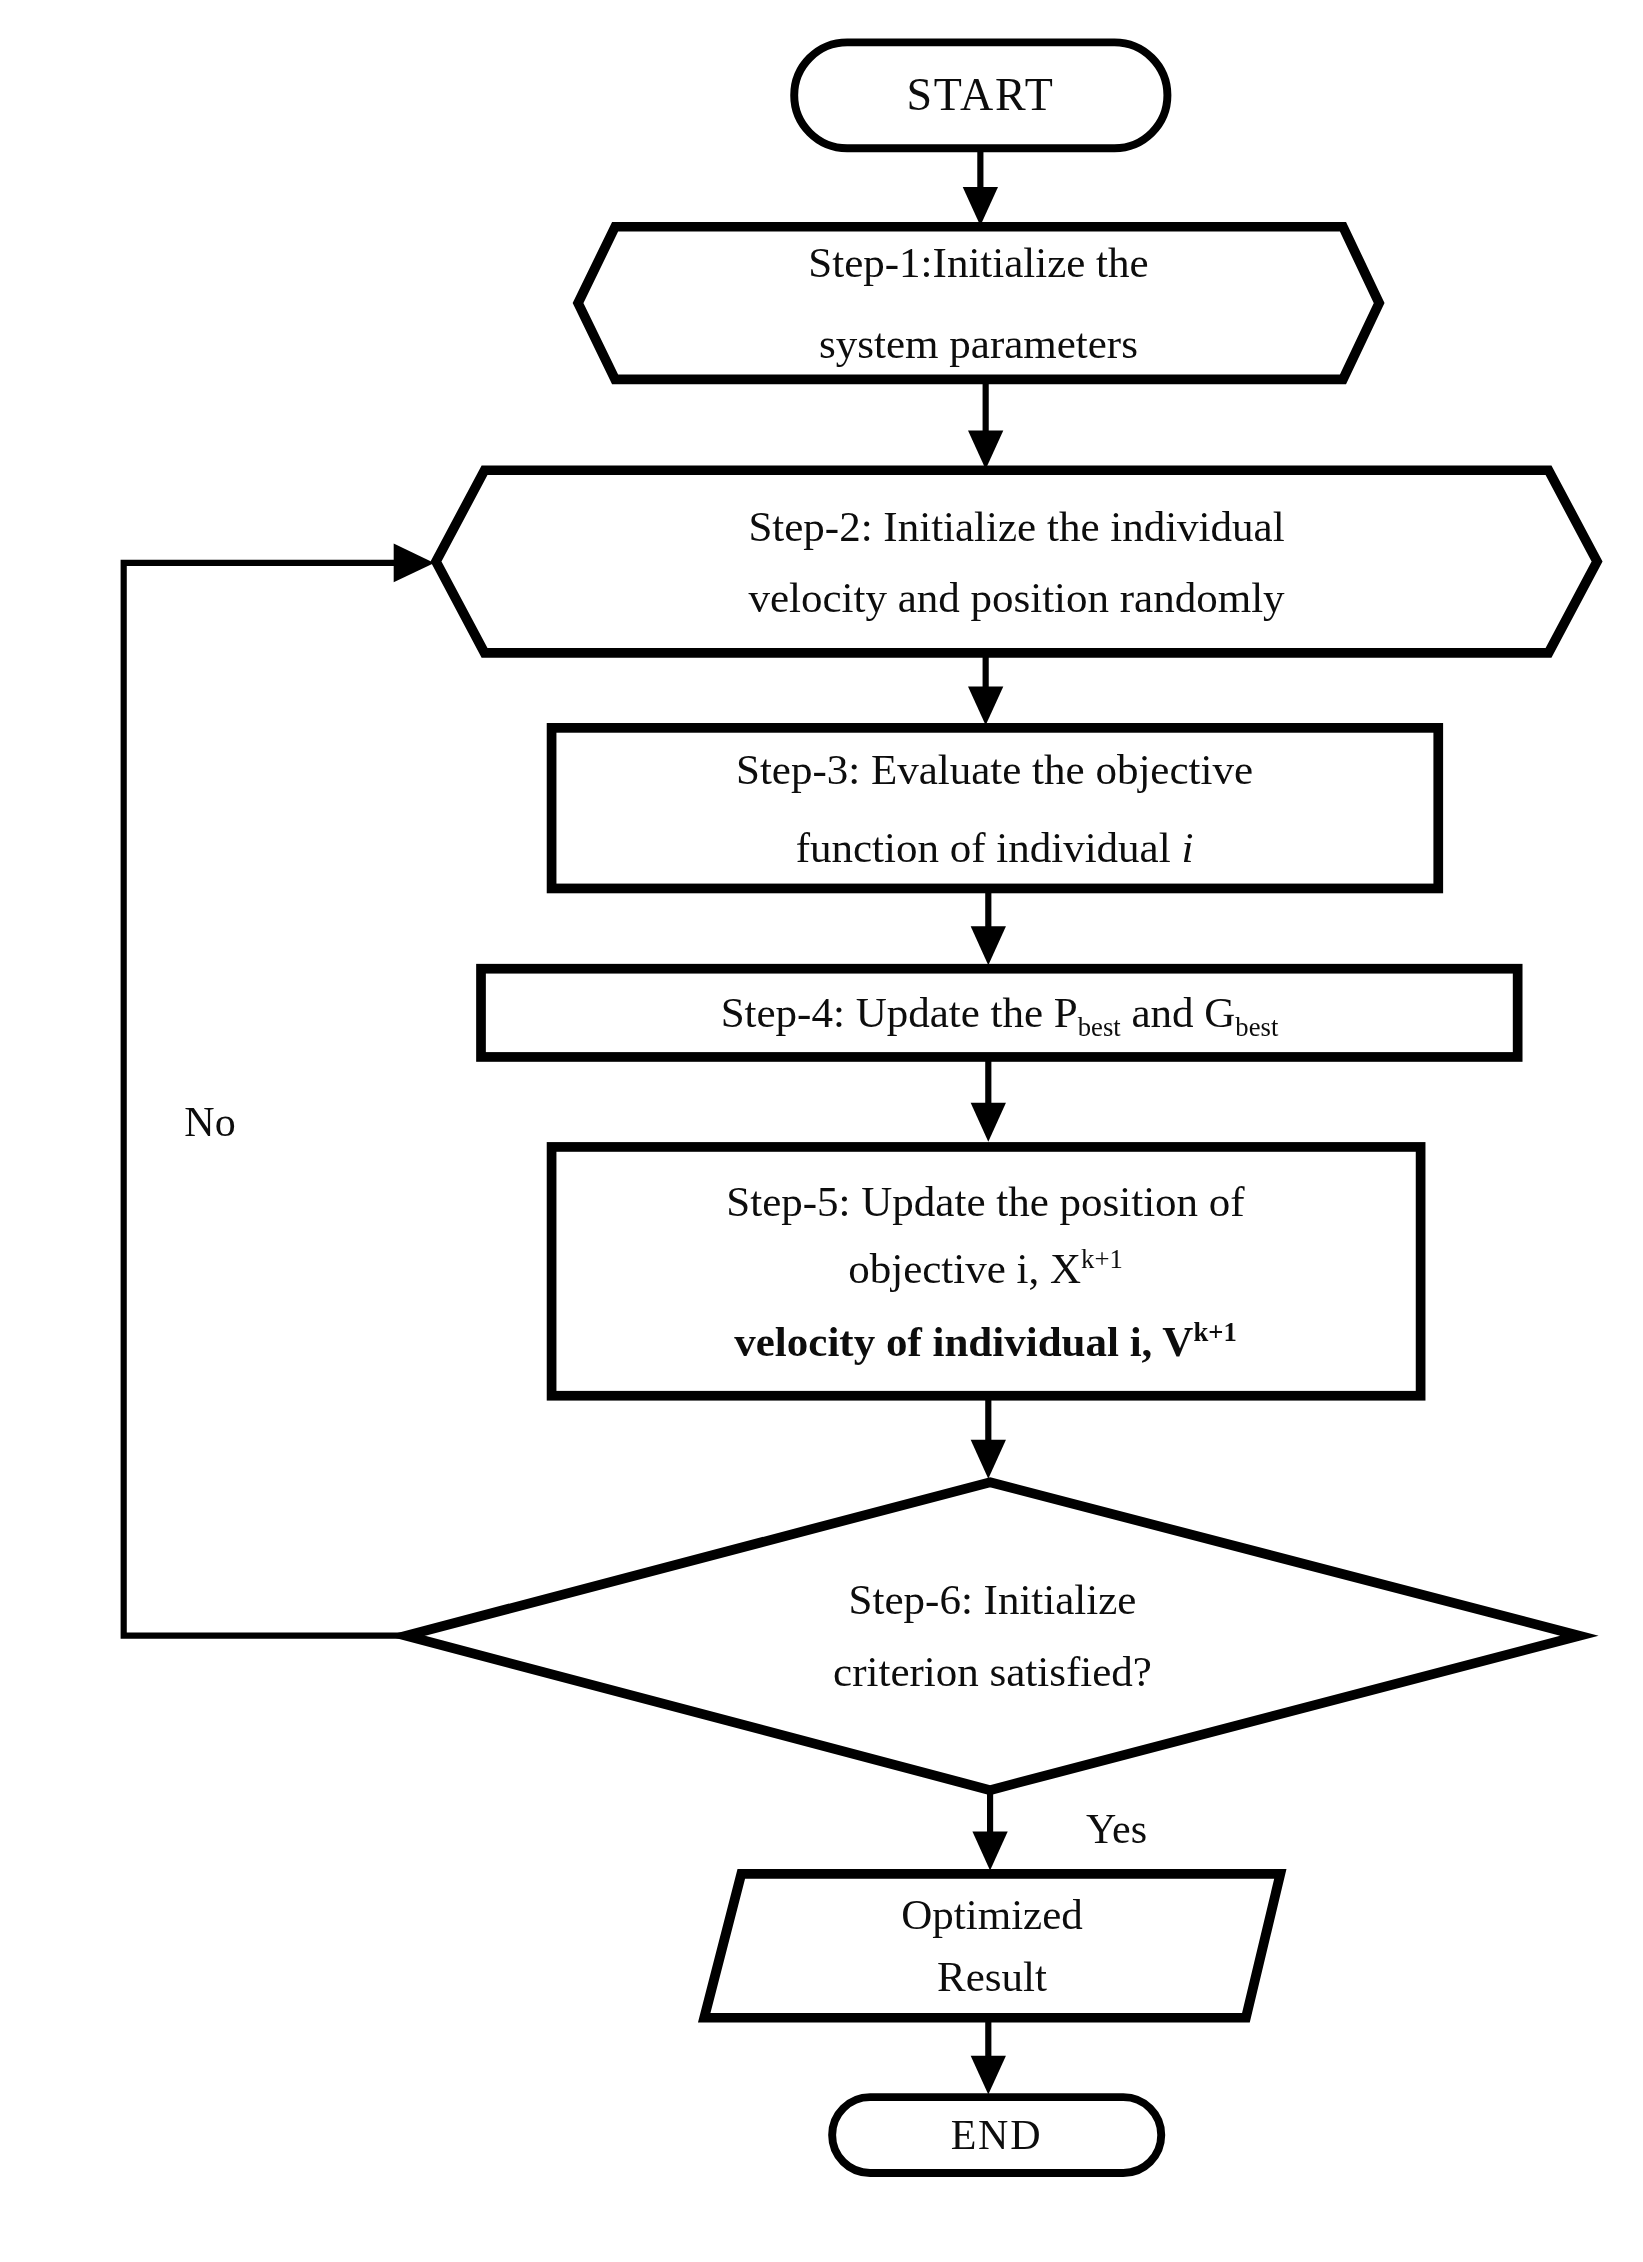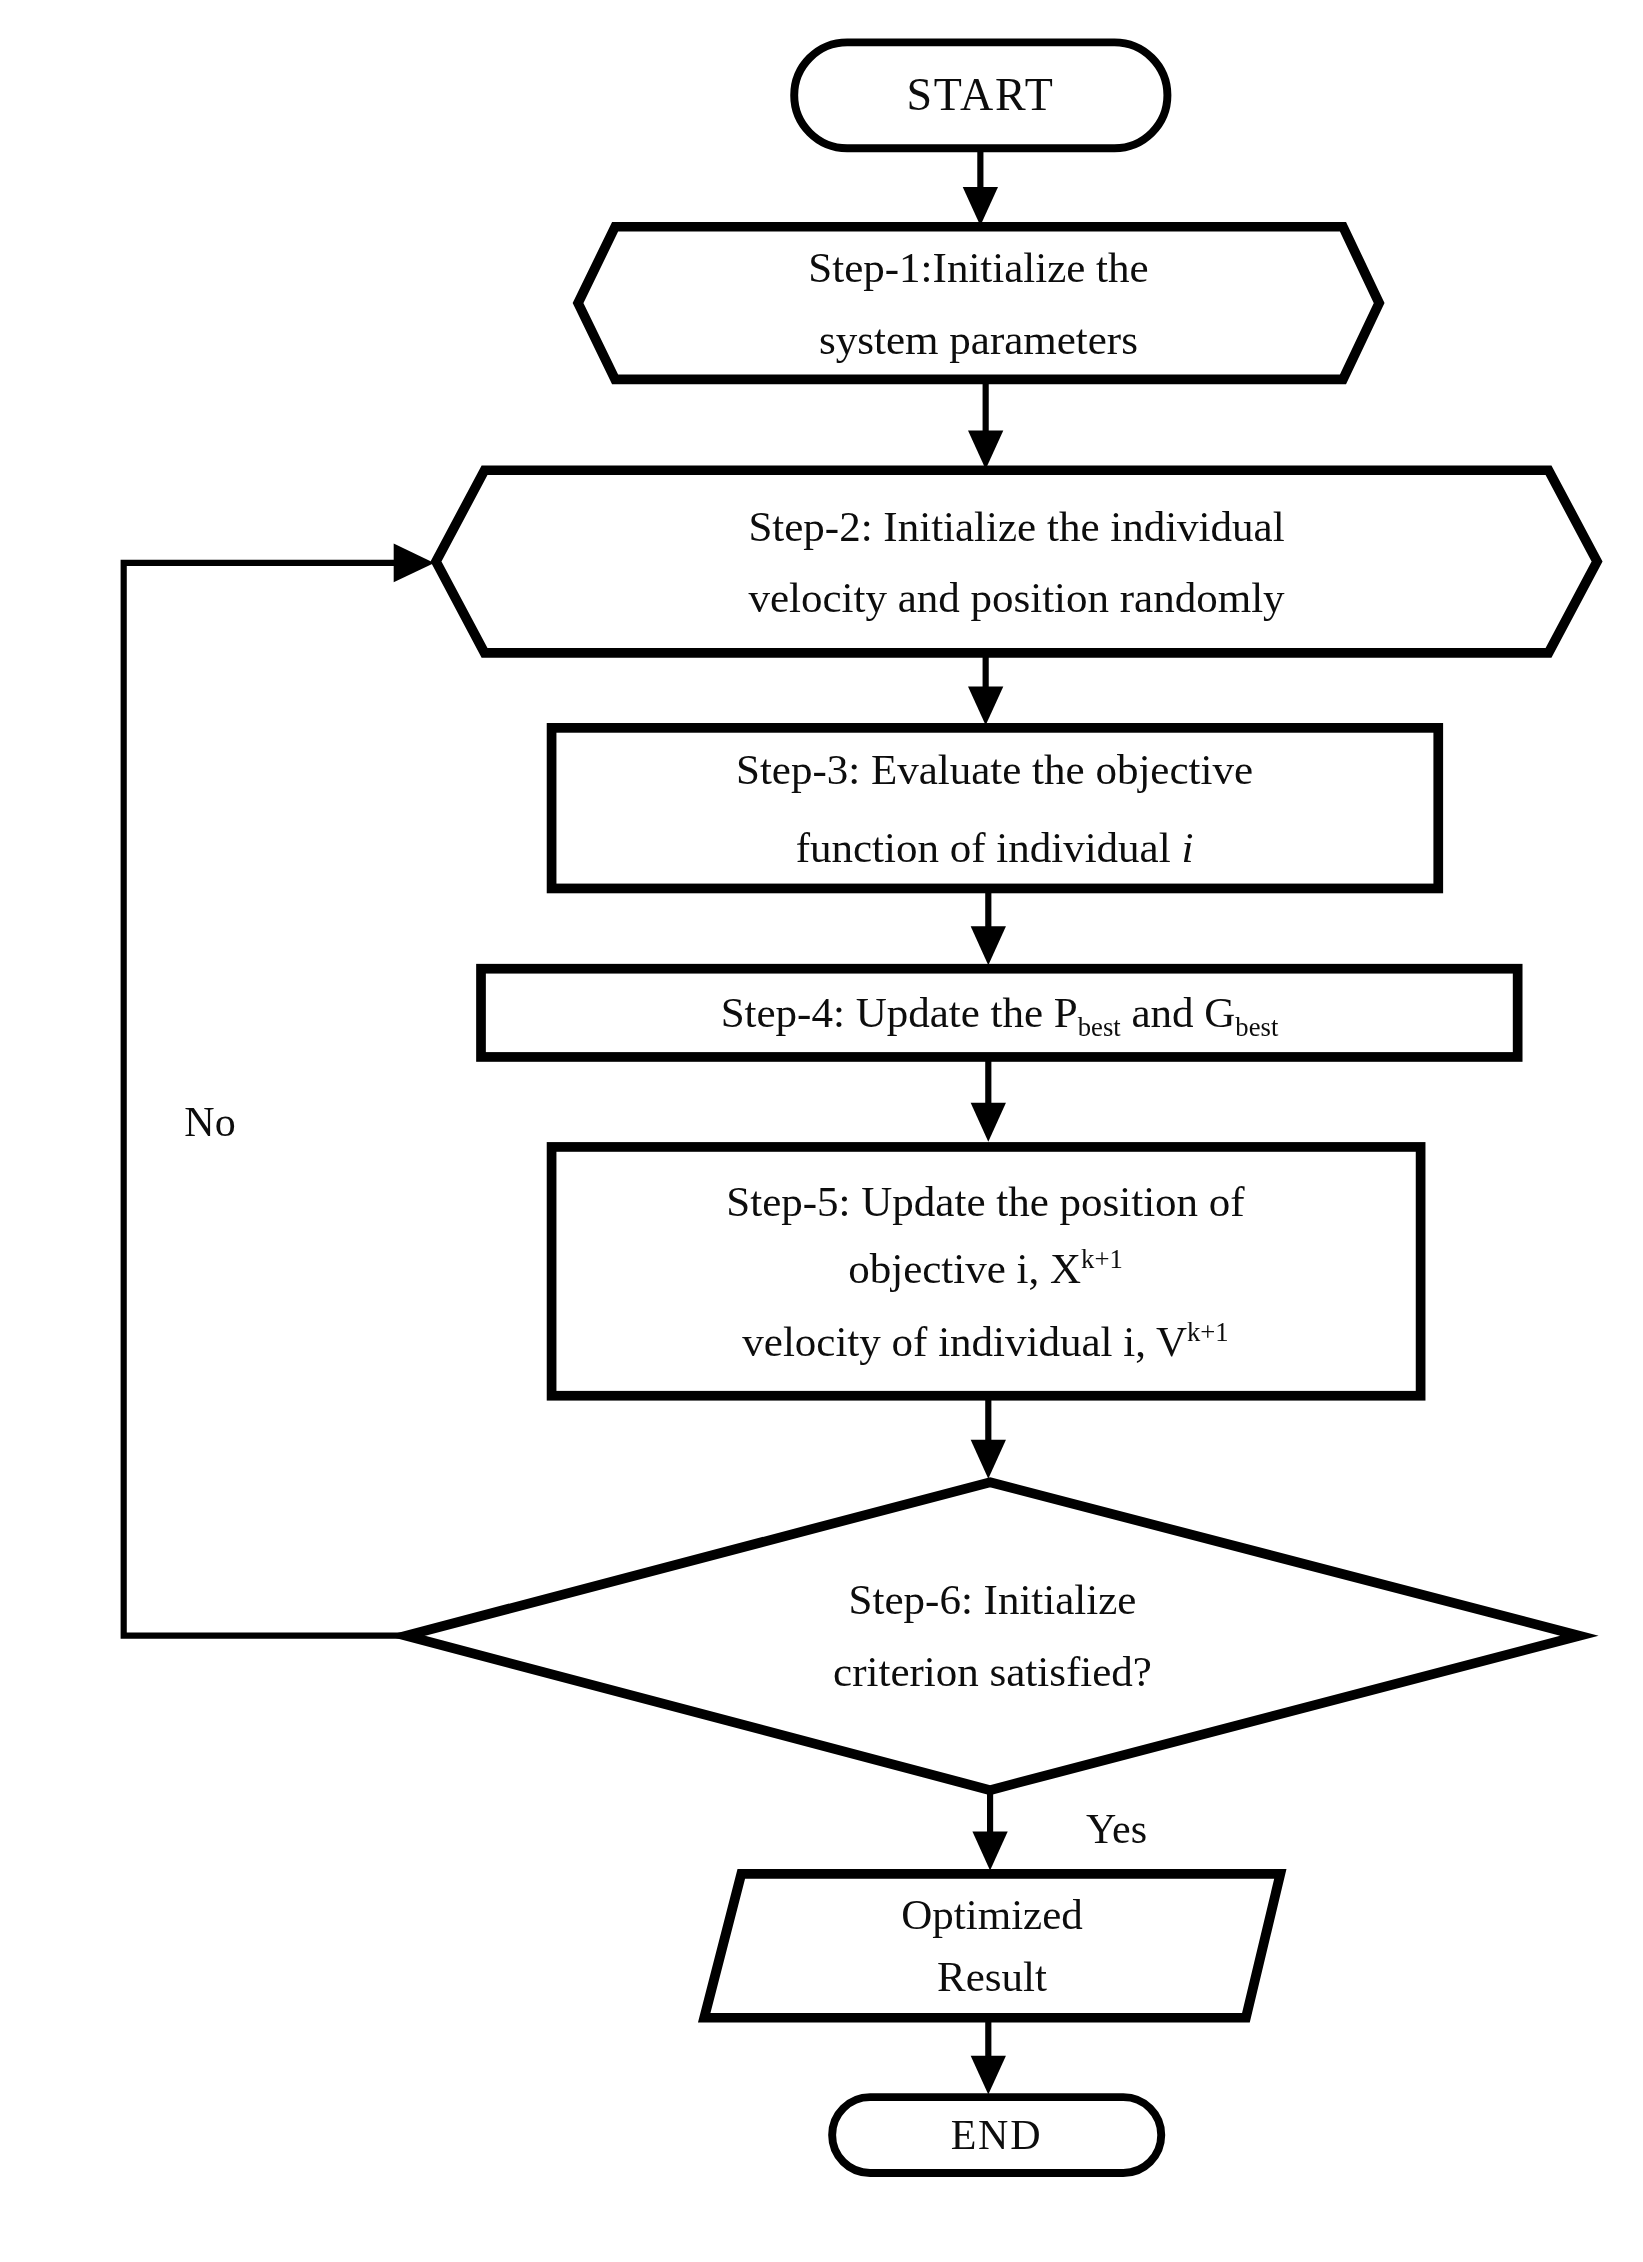--- a/index.html
+++ b/index.html
@@ -78,21 +78,21 @@
     <polygon class="arrow-head" points="1120,1676 1100,1632 1140,1632"></polygon>
     <polygon class="arrow-head" points="1122,2120 1102,2076 1142,2076"></polygon>
     <polygon class="arrow-head" points="1120,2374 1100,2330 1140,2330"></polygon>
     <polygon class="arrow-head" points="492,638 446,616 446,660"></polygon>
   </svg>
 
   <div class="label terminator-label" style="left:794px;top:42px;width:373px;height:106px;">
     <span class="line">START</span>
   </div>
 
-  <div class="label" style="left:578px;top:227px;width:801px;height:153px;line-height:72px;">
+  <div class="label" style="left:578px;top:227px;width:801px;height:153px;line-height:72px;justify-content:space-between;">
     <span class="line">Step-1:Initialize the</span>
     <span class="line">system parameters</span>
   </div>
 
   <div class="label" style="left:436px;top:470px;width:1161px;height:183px;line-height:71px;">
     <span class="line">Step-2: Initialize the individual</span>
     <span class="line">velocity and position randomly</span>
   </div>
 
   <div class="label" style="left:551px;top:728px;width:887px;height:161px;line-height:78px;">
@@ -100,21 +100,21 @@
     <span class="line"><span>function of individual </span><i>i</i></span>
   </div>
 
   <div class="label" style="left:481px;top:969px;width:1037px;height:88px;">
     <span class="line"><span>Step-4: Update the P</span><sub>best</sub><span> and G</span><sub>best</sub></span>
   </div>
 
   <div class="label" style="left:551px;top:1147px;width:869px;height:249px;line-height:67px;">
     <span class="line">Step-5: Update the position of</span>
     <span class="line"><span>objective i, X</span><sup>k+1</sup></span>
-    <span class="line" style="margin-top:5.3px;"><span>velocity of individual i, V</span><sup>k+1</sup></span>
+    <span class="line" style="margin-top:5.3px;font-weight:bold;"><span>velocity of individual i, V</span><sup>k+1</sup></span>
   </div>
 
   <div class="label" style="left:406px;top:1482px;width:1173px;height:308px;line-height:72px;">
     <span class="line">Step-6: Initialize</span>
     <span class="line">criterion satisfied?</span>
   </div>
 
   <div class="label terminator-label" style="left:832px;top:2097px;width:329px;height:76px;font-size:42px;">
     <span class="line">END</span>
   </div>

